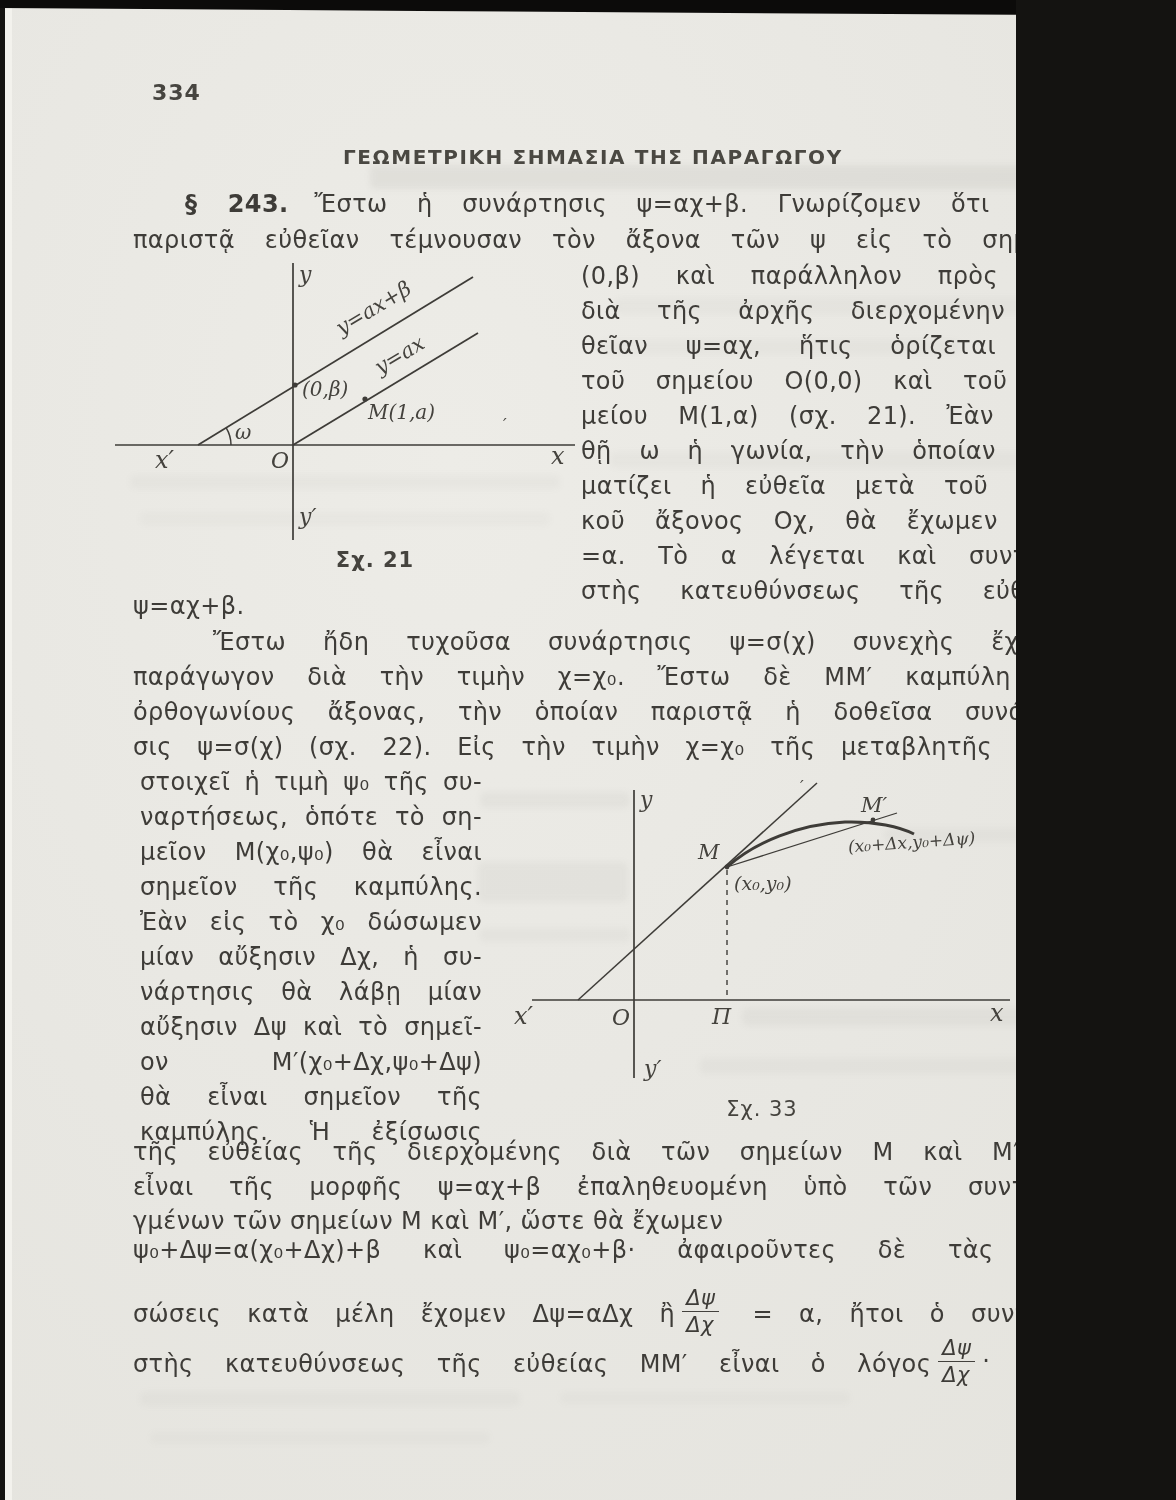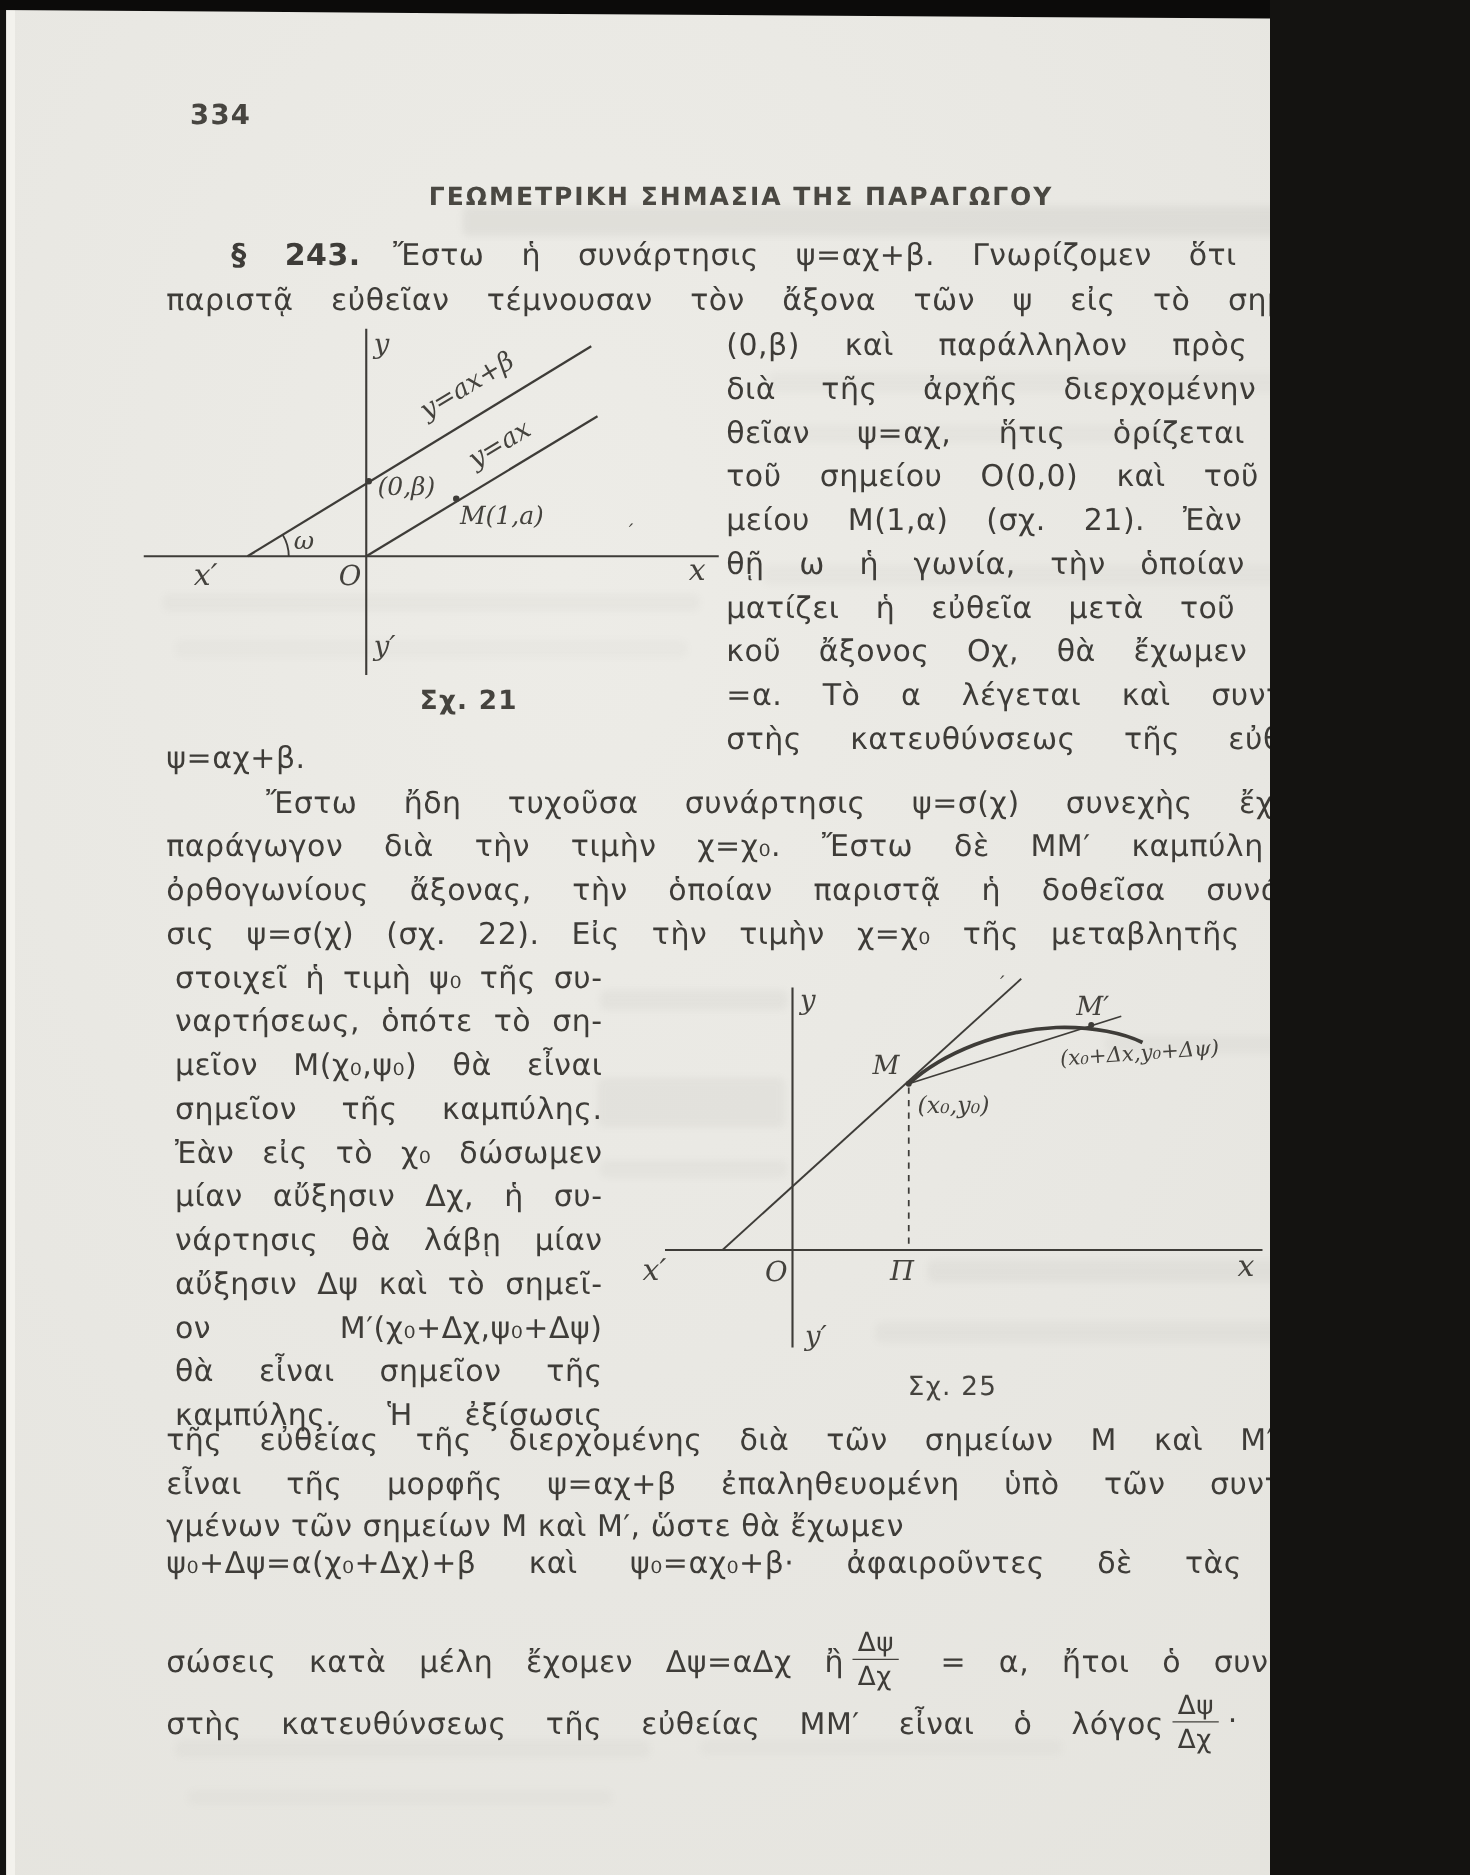--- a/index.html
+++ b/index.html
@@ -16,21 +16,21 @@
   .ghost{position:absolute;background:#83827c;filter:blur(3px);border-radius:5px;}
 
   .txt{position:absolute;color:#3e3c38;font-size:24px;letter-spacing:.4px;white-space:nowrap;}
   .jline{white-space:normal;text-align:justify;text-align-last:justify;text-justify:inter-word;
          box-sizing:border-box;}
   .marker{font-weight:bold;margin-right:26px;}
   .pagenum{font-weight:bold;font-size:22px;letter-spacing:1px;color:#474540;}
   .heading{font-weight:bold;font-size:20px;letter-spacing:1.6px;color:#4a4842;}
   .caption{font-size:21px;letter-spacing:1px;color:#45433e;text-align:center;}
 
-  .frac{display:inline-block;vertical-align:middle;text-align:center;margin:16px 7px;transform:translateY(-3px);}
+  .frac{display:inline-block;vertical-align:middle;text-align:center;margin:0 7px;transform:translateY(-3px);font-style:italic;}
   .frac .num{display:block;font-size:21px;line-height:1.12;padding:0 4px;}
   .frac .den{display:block;font-size:21px;line-height:1.12;border-top:1.6px solid #43413d;padding:2px 4px 0;}
   .raised-dot{vertical-align:10px;}
 
   svg{position:absolute;overflow:visible;}
   svg text{fill:#44423d;font-family:"DejaVu Serif",serif;font-style:italic;}
   .stroke{stroke:#3e3c38;fill:none;}
 </style>
 </head>
 <body>
@@ -126,21 +126,21 @@
     <text x="14" y="252" font-size="24">x′</text>
     <text x="490" y="249" font-size="24">x</text>
     <text x="112" y="253" font-size="22">O</text>
     <text x="212" y="252" font-size="22">Π</text>
     <text x="198" y="87" font-size="21">M</text>
     <text x="361" y="40" font-size="21">M′</text>
     <text x="234" y="118" font-size="19">(x₀,y₀)</text>
     <text x="412" y="76" font-size="17" text-anchor="middle" transform="rotate(-4 412 76)">(x₀+Δx,y₀+Δψ)</text>
     <text x="300" y="20" font-size="16">′</text>
   </svg>
-  <div class="txt caption" style="left:712px;top:1097px;width:100px;">Σχ. 25</div>
+  <div class="txt caption" style="left:712px;top:1097px;width:100px;">Σχ. 33</div>
 
   <div class="txt jline" style="left:133px;top:1138px;width:947px;">τῆς εὐθείας τῆς διερχομένης διὰ τῶν σημείων Μ καὶ Μ′ θὰ</div>
   <div class="txt jline" style="left:133px;top:1173px;width:947px;">εἶναι τῆς μορφῆς ψ=αχ+β ἐπαληθευομένη ὑπὸ τῶν συντετα-</div>
   <div class="txt" style="left:133px;top:1207px;">γμένων τῶν σημείων Μ καὶ Μ′, ὥστε θὰ ἔχωμεν</div>
   <div class="txt jline" style="left:133px;top:1236px;width:947px;">ψ₀+Δψ=α(χ₀+Δχ)+β καὶ ψ₀=αχ₀+β· ἀφαιροῦντες δὲ τὰς ἐξι-</div>
   <div class="txt jline" style="left:133px;top:1290px;width:947px;"><span>σώσεις κατὰ μέλη ἔχομεν Δψ=αΔχ ἢ</span><span class="frac"><span class="num">Δψ</span><span class="den">Δχ</span></span><span> = α, ἤτοι ὁ συντελε-</span></div>
   <div class="txt jline" style="left:133px;top:1340px;width:947px;"><span>στὴς κατευθύνσεως τῆς εὐθείας ΜΜ′ εἶναι ὁ λόγος</span><span class="frac"><span class="num">Δψ</span><span class="den">Δχ</span></span><span class="raised-dot">.</span><span> Ἀλλ᾽</span></div>
 
   <div class="spine-shadow"></div>
   <div class="top-band"></div>

